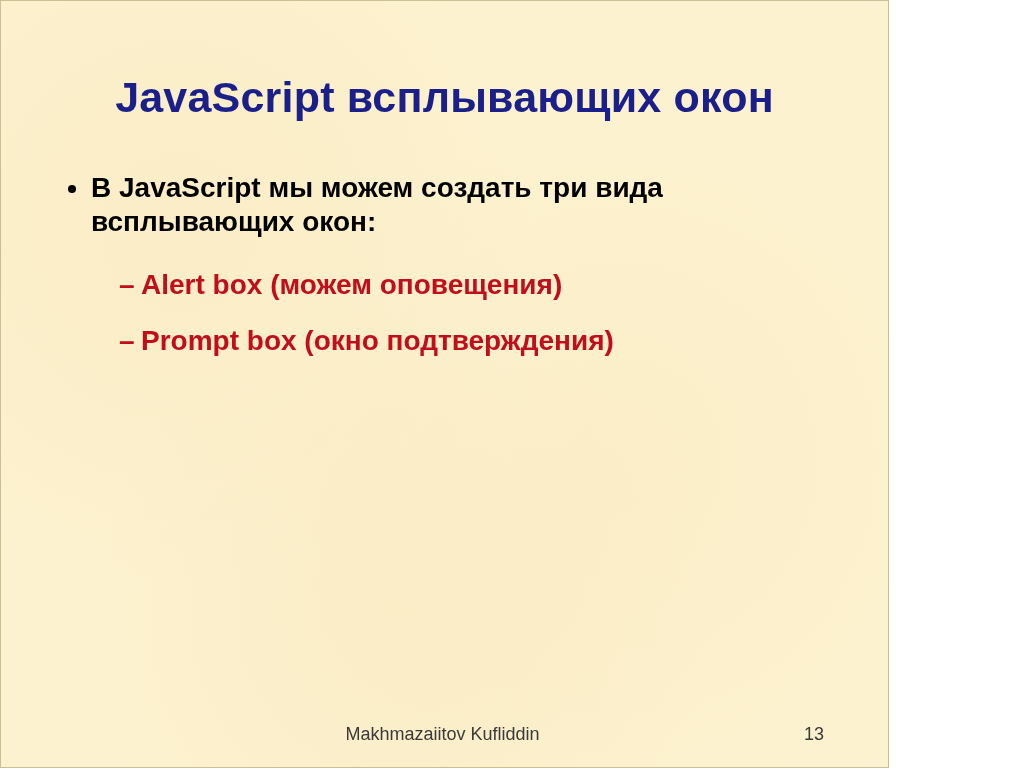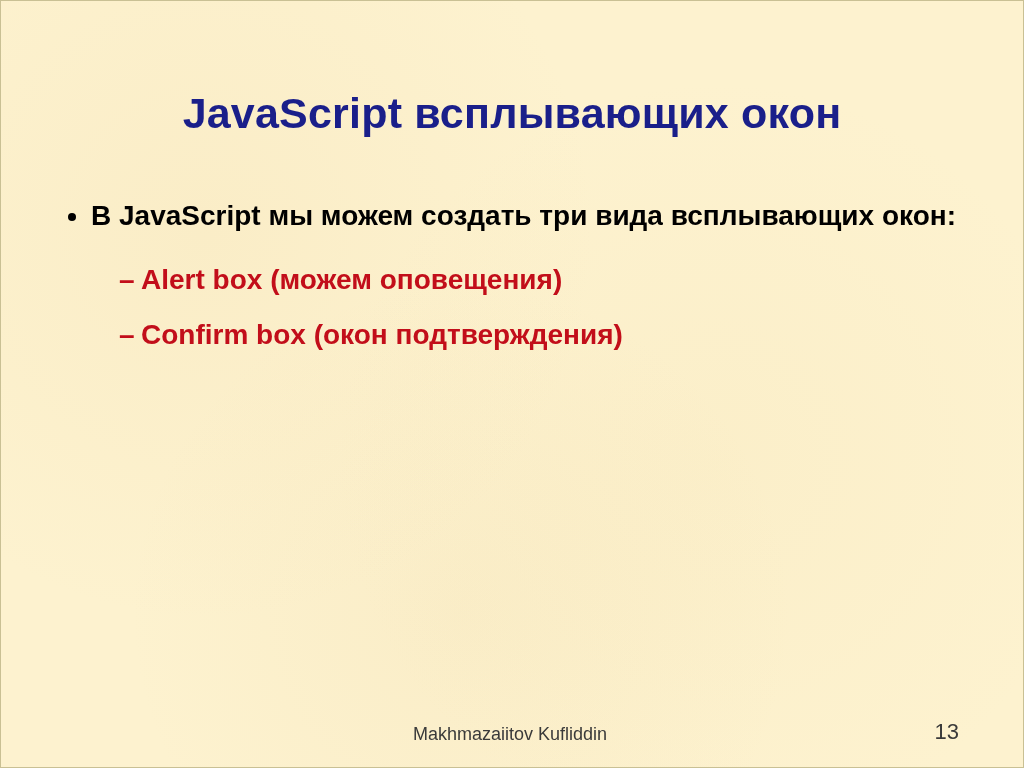--- a/index.html
+++ b/index.html
@@ -4,31 +4,31 @@
 <style>
   html, body {
     margin: 0;
     padding: 0;
     width: 1024px;
     height: 768px;
     overflow: hidden;
     font-family: Arial, "Helvetica Neue", Helvetica, sans-serif;
   }
   .slide {
-    width: 1024px;
+    width: 889px;
     height: 768px;
     box-sizing: border-box;
     background-color: #fdf2cf;
     background-image:
       radial-gradient(circle at 20% 30%, rgba(230,200,140,0.12) 0%, rgba(230,200,140,0) 40%),
       radial-gradient(circle at 70% 60%, rgba(235,210,150,0.10) 0%, rgba(235,210,150,0) 45%),
       radial-gradient(circle at 45% 80%, rgba(225,195,135,0.10) 0%, rgba(225,195,135,0) 40%);
     border: 1px solid #c9c094;
     position: relative;
-    padding: 16px;
+    padding: 0;
   }
   .title {
     color: #1a1f8a;
     text-align: center;
     font-size: 43px;
     font-weight: bold;
     padding-top: 72px;
     letter-spacing: 0.2px;
   }
   .body {
@@ -41,21 +41,20 @@
     list-style: disc;
     margin: 0;
     padding-left: 30px;
   }
   ul.level1 > li {
     color: #000;
     font-size: 28px;
     font-weight: bold;
     line-height: 1.2;
     margin-bottom: 20px;
-    margin-top: 28px;
   }
   ul.level2 {
     list-style: none;
     margin: 28px 0 0 28px;
     padding: 0;
   }
   ul.level2 > li {
     position: relative;
     color: #c20e1a;
     font-size: 28px;
@@ -78,38 +77,38 @@
     text-align: center;
     color: #3a3a3a;
     font-size: 18px;
     font-weight: 400;
   }
   .footer-right {
     position: absolute;
     bottom: 22px;
     right: 64px;
     color: #3a3a3a;
-    font-size: 22px;
+    font-size: 18px;
     font-weight: 400;
   }
 </style>
 </head>
 <body>
 
 <div class="slide">
 
   <div class="title">JavaScript всплывающих окон</div>
 
   <div class="body">
     <ul class="level1">
       <li>
         <span>В JavaScript мы можем создать три вида всплывающих окон:</span>
         <ul class="level2">
           <li>Alert box (можем оповещения)</li>
-          <li>Confirm box (окон подтверждения)</li>
+          <li>Prompt box (окно подтверждения)</li>
         </ul>
       </li>
     </ul>
   </div>
 
   <div class="footer-center">Makhmazaiitov Kufliddin</div>
   <div class="footer-right">13</div>
 </div>
 
 </body></html>

